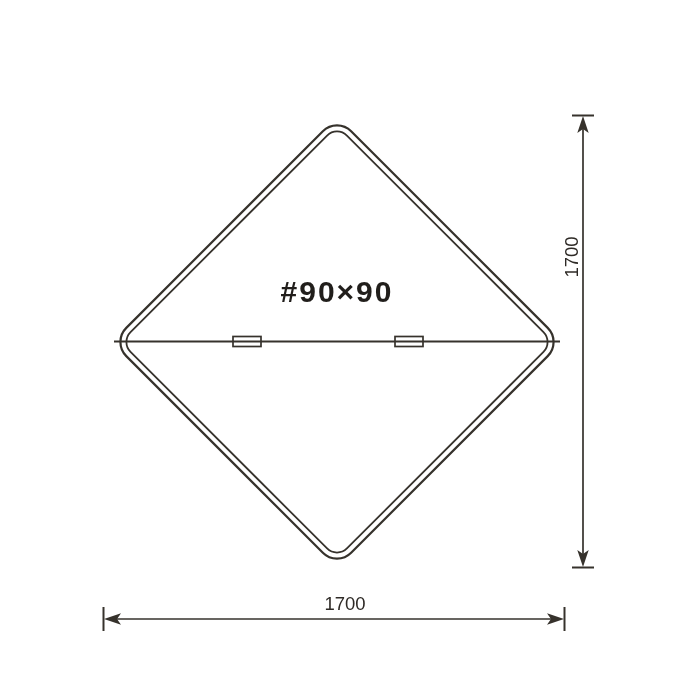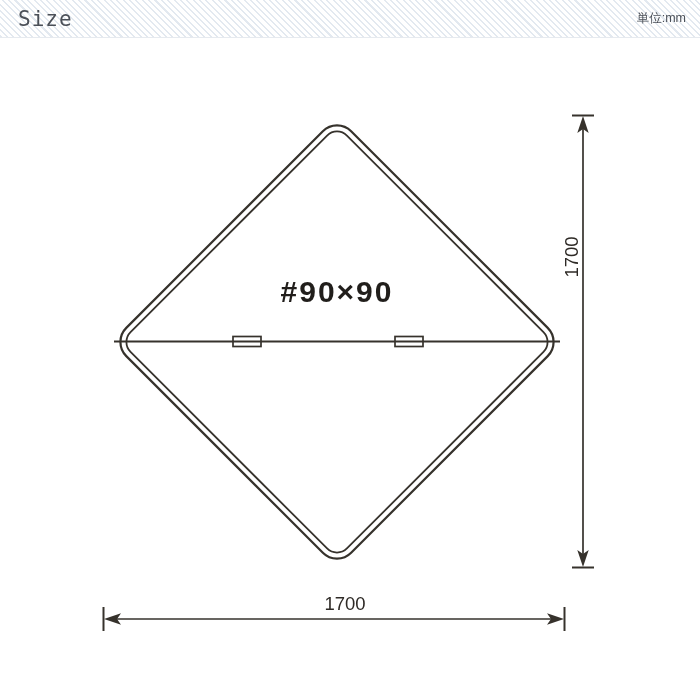--- a/index.html
+++ b/index.html
@@ -104,18 +104,14 @@
     <g>
       <line class="stroke" x1="103.5" y1="607" x2="103.5" y2="631" stroke-width="2"></line>
       <line class="stroke" x1="564.5" y1="607" x2="564.5" y2="631" stroke-width="2"></line>
       <line class="stroke" x1="108" y1="619" x2="560" y2="619" stroke-width="1.7"></line>
       <polygon class="arrowhead" points="104,619 121,613.3 117,619 121,624.7"></polygon>
       <polygon class="arrowhead" points="564,619 547,613.3 551,619 547,624.7"></polygon>
       <text class="dim-text" x="345" y="610" text-anchor="middle">1700</text>
     </g>
   </svg>
 
-  <header class="size-header">
-    <span class="header-title">Size</span>
-    <span class="unit-label">単位:mm</span>
-  </header>
 
 </div>
 
 </body></html>

